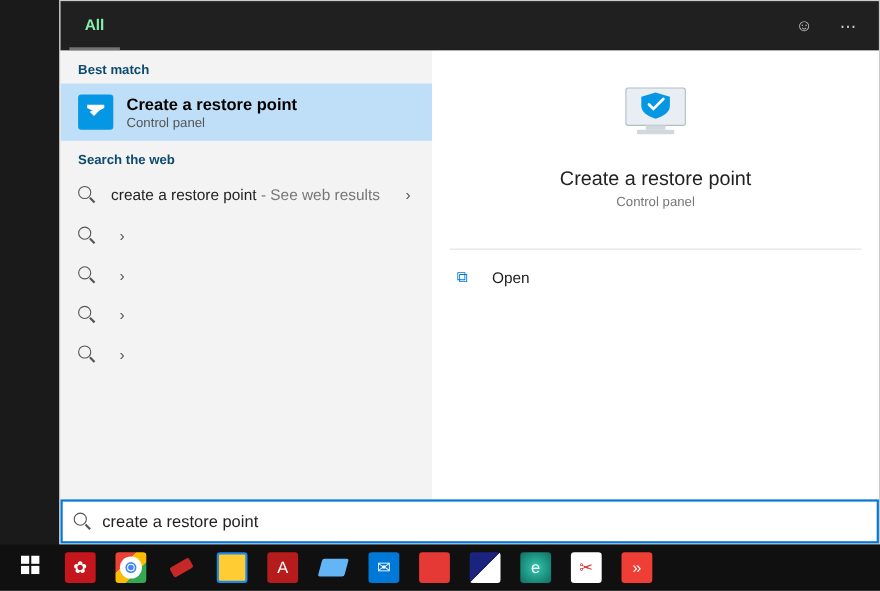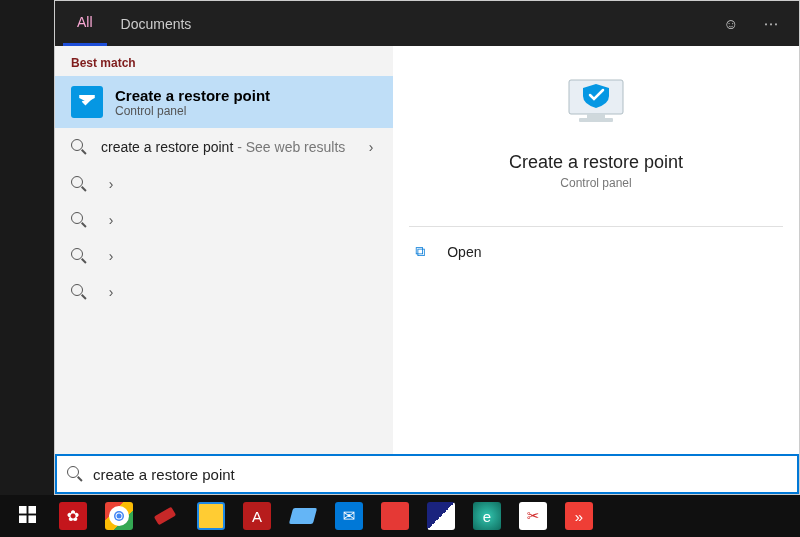--- a/index.html
+++ b/index.html
@@ -1,26 +1,26 @@
 <!DOCTYPE html>
 <html><head>
 <meta charset="utf-8">
 <style>
   * { box-sizing: border-box; margin: 0; padding: 0; font-family: "Segoe UI", sans-serif; }
   body { width: 800px; height: 537px; background: #1a1a1a; position: relative; overflow: hidden; }
   .search-container { position: absolute; left: 54px; top: 0; width: 746px; height: 495px; background: #fff; display: flex; flex-direction: column; border: 1px solid #ccc; }
   .tabs-bar { height: 45px; background: #202020; display: flex; align-items: center; padding: 0 8px; color: #ccc; }
   .tab { padding: 0 14px; height: 45px; display: flex; align-items: center; font-size: 14px; color: #ccc; cursor: pointer; }
-  .tab.active { color: #f9a8d4; border-bottom: 3px solid #1d4ed8; font-weight: 400; }
+  .tab.active { color: #86efac; border-bottom: 3px solid #737373; font-weight: 700; }
   .tab .chev { margin-left: 4px; font-size: 9px; }
   .tabs-spacer { flex: 1; }
   .tabs-icon { width: 40px; text-align: center; color: #ccc; font-size: 15px; cursor: pointer; }
   .main-area { flex: 1; display: flex; min-height: 0; }
   .left-col { width: 338px; background: #f3f3f3; display: flex; flex-direction: column; overflow: hidden; }
-  .section-header { font-size: 12px; font-weight: 600; padding: 10px 16px 6px 16px; color: #7f1d1d; }
+  .section-header { font-size: 12px; font-weight: 600; padding: 10px 16px 6px 16px; color: #0c4a6e; }
   .best-match-item { display: flex; align-items: center; background: #bfdef7; padding: 10px 16px; cursor: pointer; }
   .bm-icon { width: 32px; height: 32px; background: #0597e3; border-radius: 3px; display: flex; align-items: center; justify-content: center; margin-right: 12px; }
   .bm-icon svg { width: 20px; height: 14px; }
   .bm-text .title { font-size: 15px; font-weight: 600; color: #000; }
   .bm-text .sub { font-size: 12px; color: #555; }
   .web-item { display: flex; align-items: center; padding: 10px 12px 10px 16px; cursor: pointer; }
   .search-glyph { width: 16px; height: 16px; margin-right: 14px; flex-shrink: 0; position: relative; }
   .search-glyph::before { content: ""; position: absolute; width: 10px; height: 10px; border: 1.5px solid #555; border-radius: 50%; left: 0; top: 0; }
   .search-glyph::after { content: ""; position: absolute; width: 6px; height: 1.5px; background: #555; transform: rotate(45deg); left: 10px; top: 12px; }
   .web-text { flex: 1; font-size: 14px; color: #222; line-height: 1.3; white-space: pre-line; }
@@ -42,21 +42,20 @@
   .app-tile { width: 28px; height: 28px; border-radius: 3px; display: flex; align-items: center; justify-content: center; font-size: 15px; color: #fff; }
   .monitor-svg { width: 70px; height: 60px; }
 </style>
 </head>
 <body>
 
 <div class="search-container">
 
   <div class="tabs-bar">
     <div class="tab active">All</div>
-    <div class="tab">Documents</div>
     <div class="tabs-spacer"></div>
     <div class="tabs-icon">☺</div>
     <div class="tabs-icon">⋯</div>
   </div>
 
   <div class="main-area">
     <div class="left-col">
 
       <div class="section-header">Best match</div>
 
@@ -66,20 +65,21 @@
               <path fill="#fff" d="M2 0 L22 0 L22 4 L12 9 L2 4 Z"></path>
               <path fill="#fff" d="M6 8 L10 12 L18 4" stroke="#fff" stroke-width="2"></path>
             </svg>
         </div>
         <div class="bm-text">
           <div class="title">Create a restore point</div>
           <div class="sub">Control panel</div>
         </div>
       </div>
 
+      <div class="section-header">Search the web</div>
 
       <div class="web-item">
         <span class="search-glyph"></span>
         <span class="web-text"><span>create a restore point</span><b></b><span class="light"> - See web results</span></span>
         <span class="chevron">›</span>
       </div>
       <div class="web-item">
         <span class="search-glyph"></span>
         <span class="chevron">›</span>
       </div>

